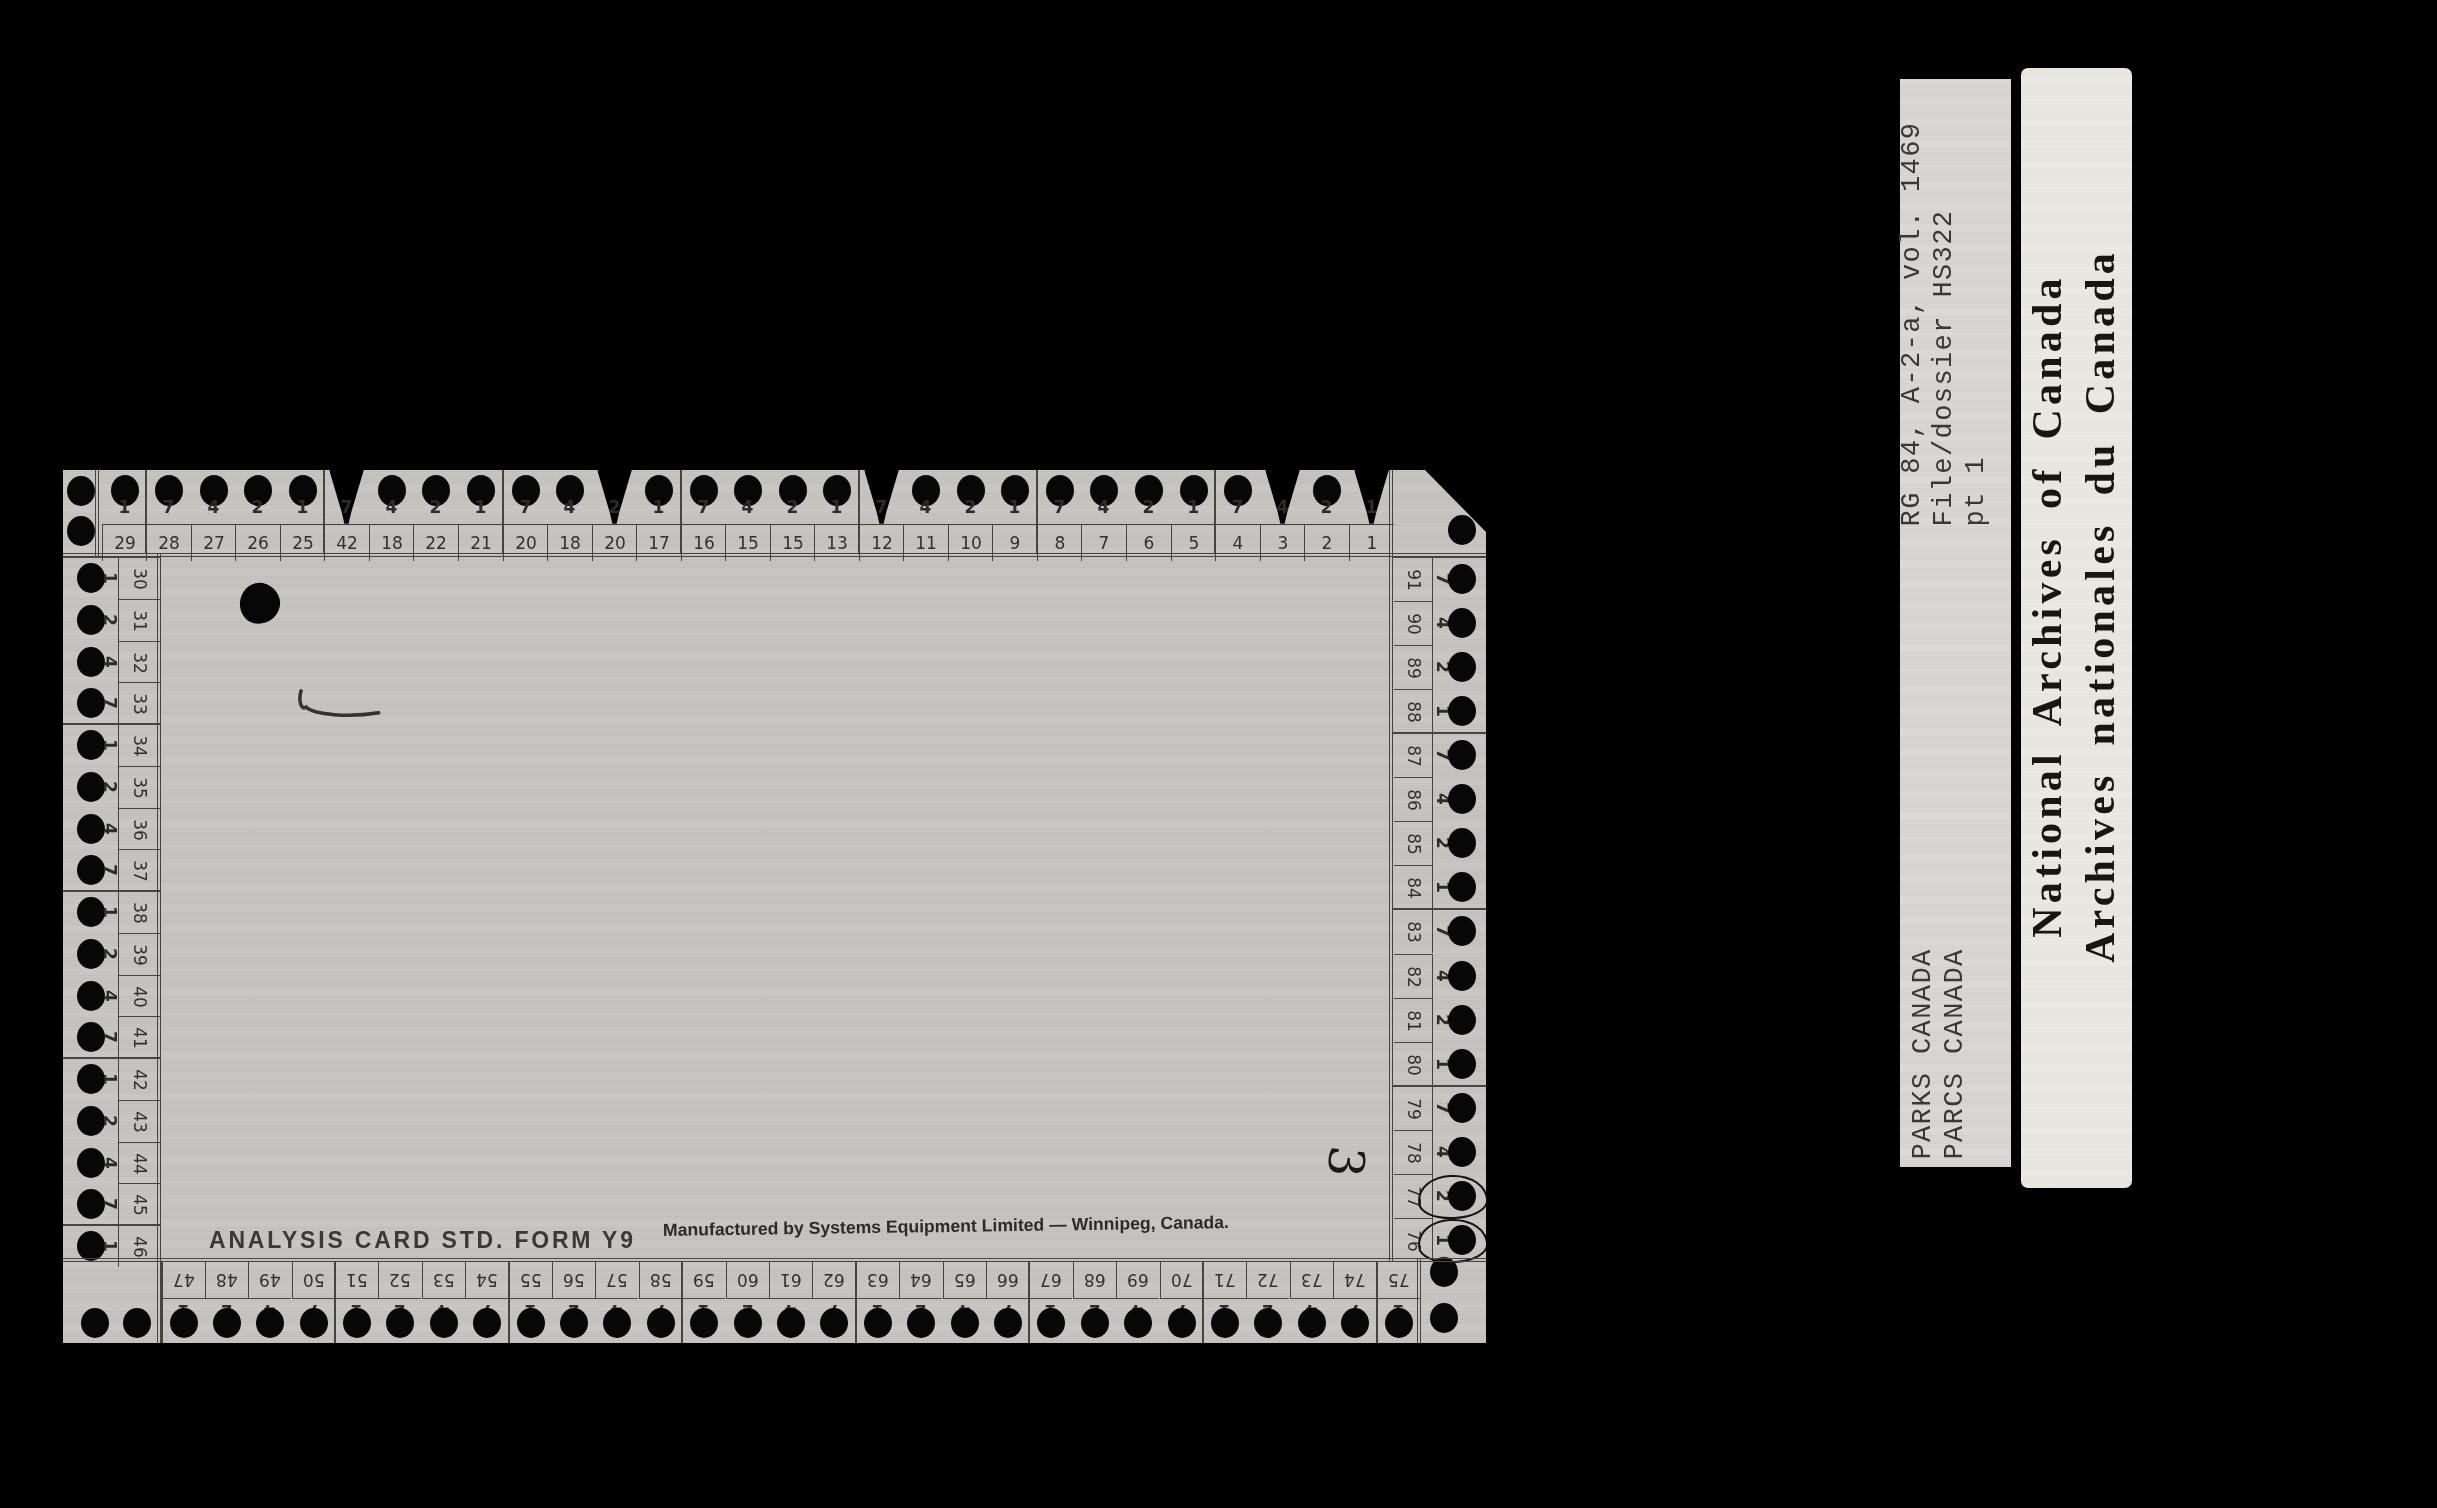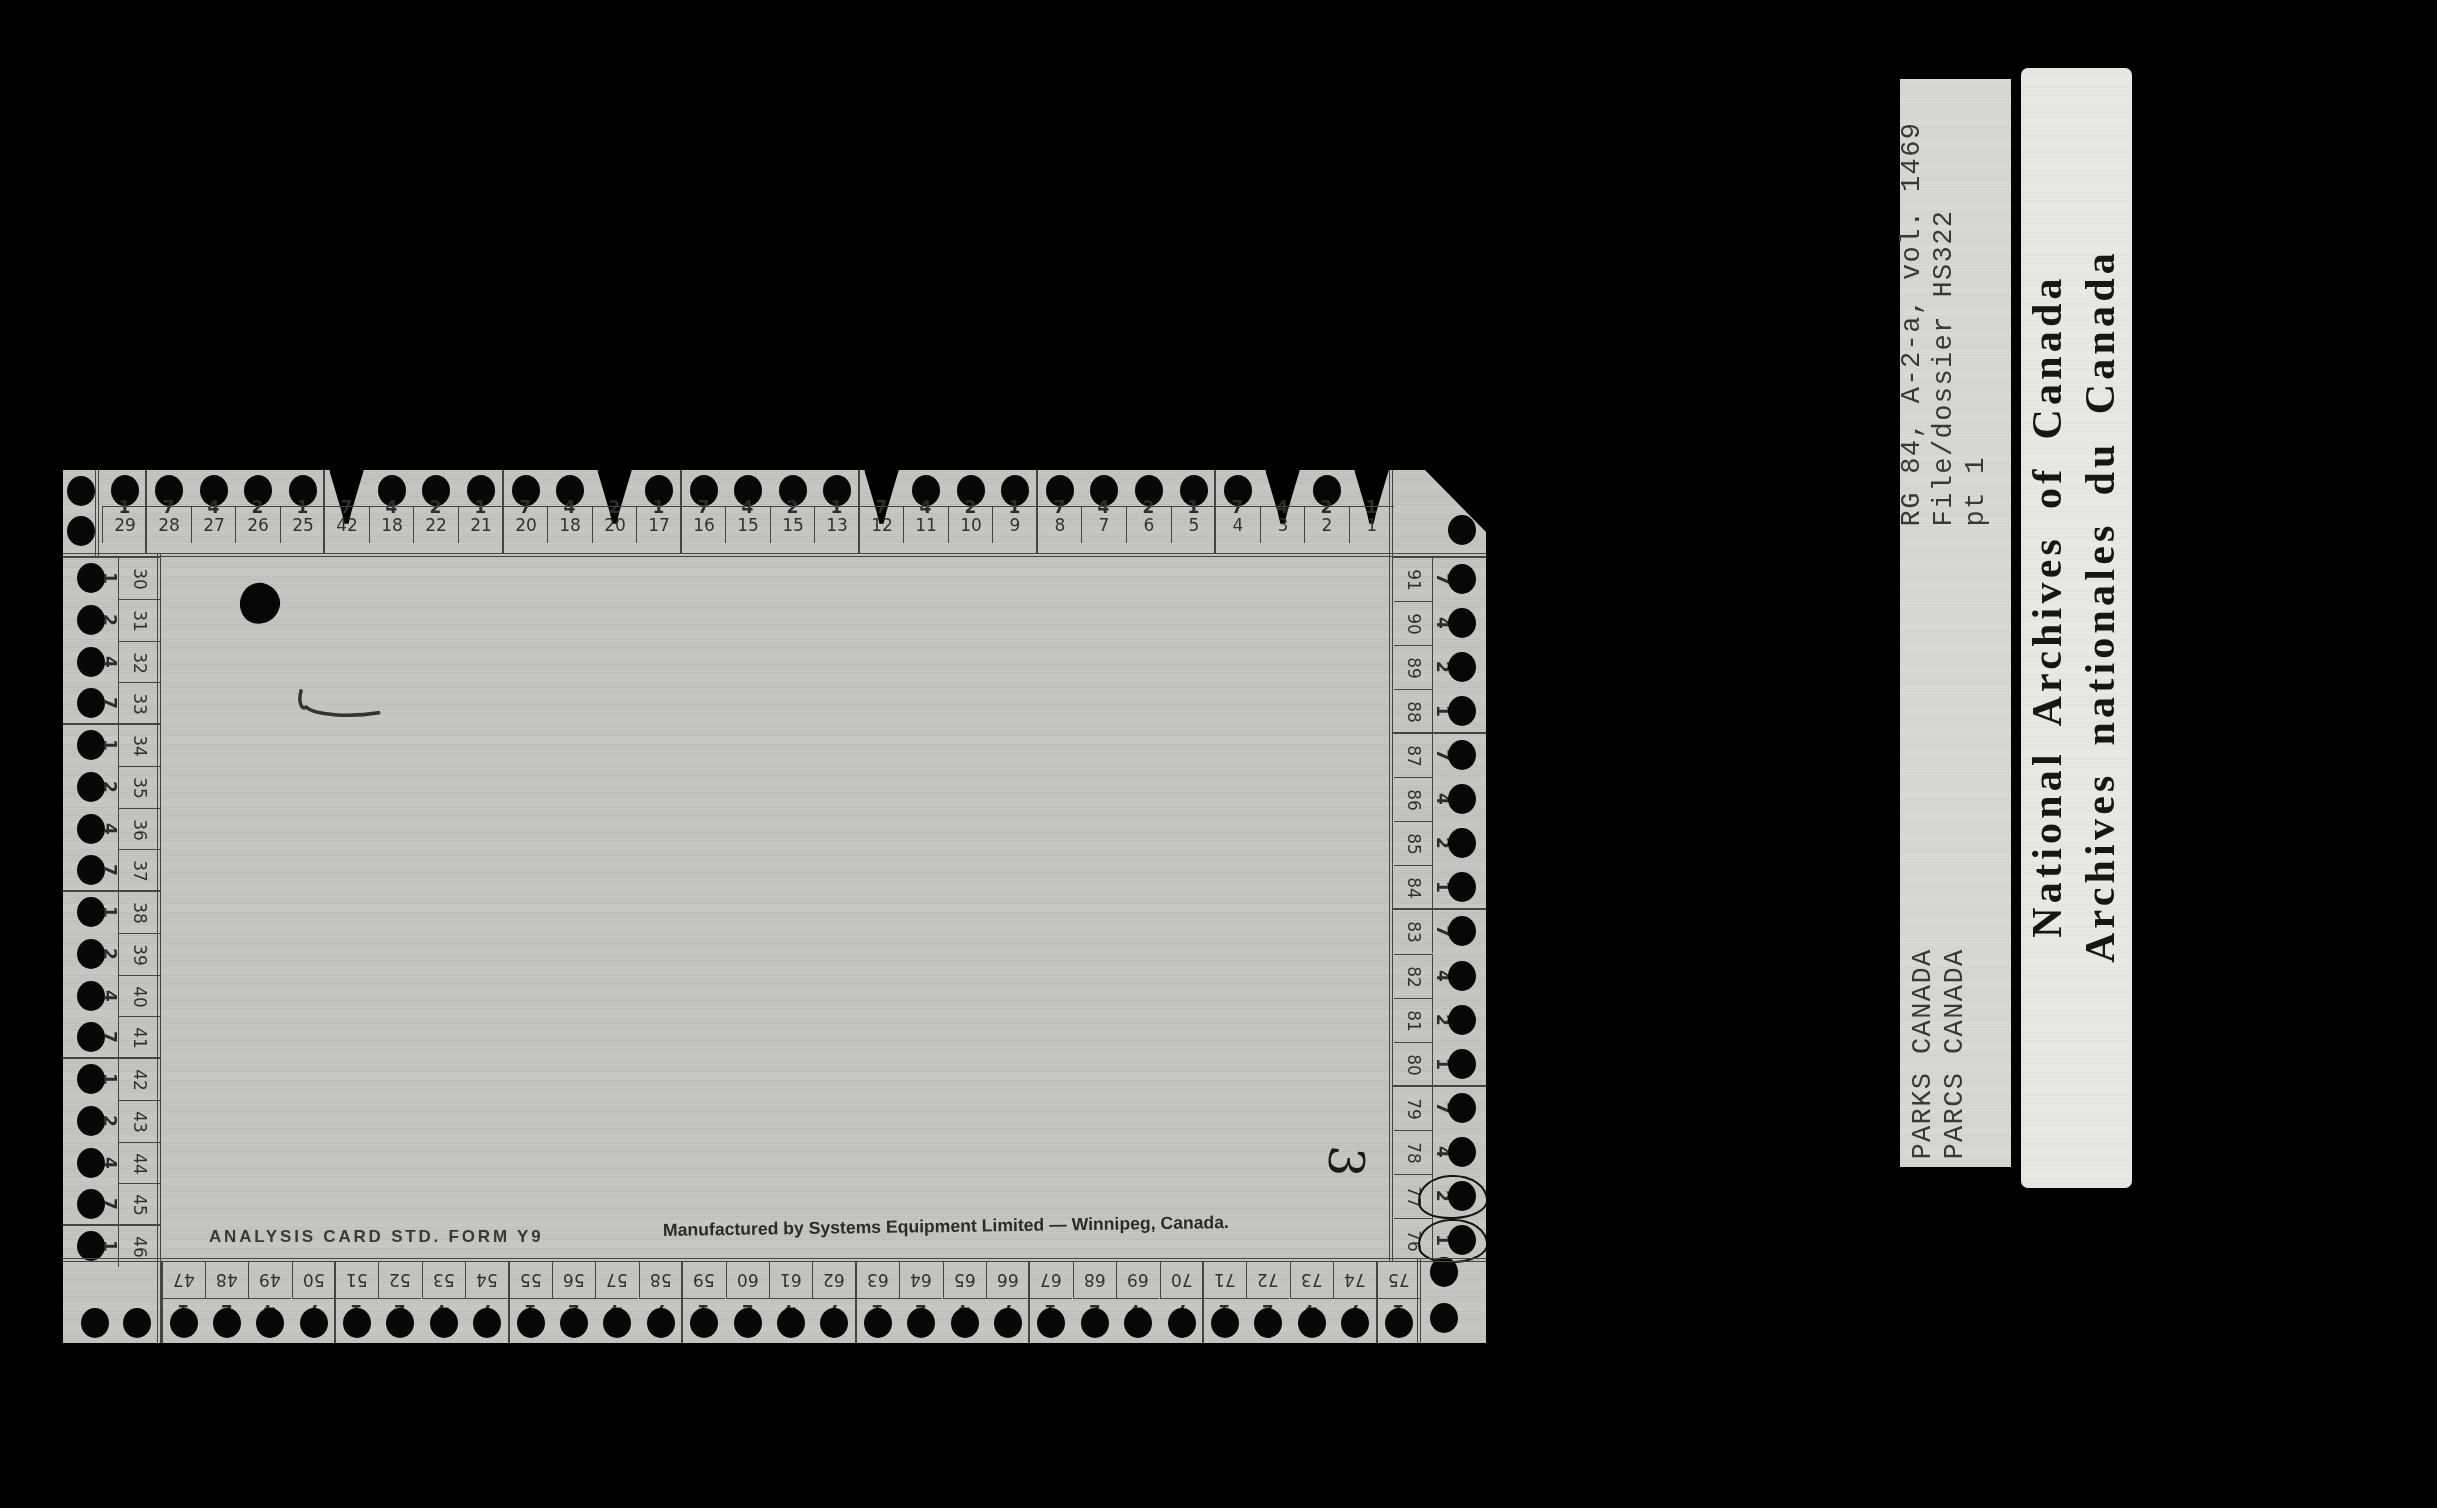--- a/index.html
+++ b/index.html
@@ -15,21 +15,21 @@
   .chole{position:absolute;width:28px;height:30px;border-radius:50%;background:#070707;}
   .notch{position:absolute;width:35px;height:56px;background:#000;
          clip-path:polygon(0 0,100% 0,64% 76%,56% 97%,44% 97%,36% 76%);}
   .digit{font-size:17px;font-weight:700;color:#2e2c28;}
   .numfont{font-size:17px;color:#33312d;}
   
   .tcol{position:absolute;top:0;height:87px;width:45px;}
   .tcol .hole{left:50%;top:5px;transform:translateX(-50%);}
   .tcol .notch{left:50%;top:-0.7px;transform:translateX(-50%);}
   .tcol .digit{position:absolute;top:27px;width:100%;text-align:center;}
-  .tcol .numbox{position:absolute;left:0;top:36px;width:100%;height:37px;box-sizing:border-box;
+  .tcol .numbox{position:absolute;left:0;top:54px;width:100%;height:37px;box-sizing:border-box;
                 border-left:1.4px solid #46443e;border-top:1.4px solid #46443e;
                 display:flex;align-items:center;justify-content:center;}
   .tcol.grp::before{content:'';position:absolute;left:-0.7px;top:0;width:1.4px;height:84px;background:#46443e;}
   
   .lrow{position:absolute;left:0;width:97px;height:42px;}
   .lrow .hole{left:14px;top:50%;margin-top:-15px;width:28px;height:30px;}
   .lrow .digit{position:absolute;left:41px;top:50%;transform:translate(0,-50%) rotate(90deg);}
   .lrow .numbox{position:absolute;left:55px;top:0;width:42px;height:100%;box-sizing:border-box;
                 border-top:1.4px solid #46443e;border-left:1.4px solid #46443e;
                 display:flex;align-items:center;justify-content:center;}
@@ -52,21 +52,21 @@
   .bcol .digit{position:absolute;top:39px;width:100%;text-align:center;transform:rotate(180deg);}
   .bcol .hole{left:50%;top:46px;transform:translateX(-50%);width:28px;height:30px;}
   .bcol.grp::before{content:'';position:absolute;left:-0.7px;top:0;width:1.4px;height:81px;background:#46443e;}
   .rot90{display:inline-block;transform:rotate(90deg);}
   .rot180{display:inline-block;transform:rotate(180deg);}
   
   .dlh,.dlv{position:absolute;box-sizing:border-box;}
   .dlh{height:4.2px;border-top:1.4px solid #46443e;border-bottom:1.4px solid #46443e;}
   .dlv{width:4.2px;border-left:1.4px solid #46443e;border-right:1.4px solid #46443e;}
   
-  .analysis{position:absolute;left:146px;top:757px;font-size:17px;font-weight:700;
+  .analysis{position:absolute;left:146px;top:757px;font-size:23px;font-weight:700;
             letter-spacing:2.8px;color:#3b3934;font-family:"Liberation Sans",sans-serif;}
   .manu{position:absolute;left:600px;top:746px;font-size:17.6px;font-weight:700;color:#2d2b26;
         transform:rotate(-0.8deg);font-family:"Liberation Sans",sans-serif;}
   .blob{position:absolute;left:177px;top:113px;width:40px;height:41px;background:#060606;
         border-radius:46% 54% 55% 45%/50% 48% 52% 50%;transform:rotate(12deg);}
   .penmark{position:absolute;left:231px;top:218px;}
   .hand3{position:absolute;left:1267px;top:663px;font-family:"DejaVu Serif",serif;
          font-size:49px;color:#1c1a16;transform:rotate(95deg);}
   
   .strip{position:absolute;left:1900px;top:79px;width:111px;height:1088px;background:#d9d8d4;

